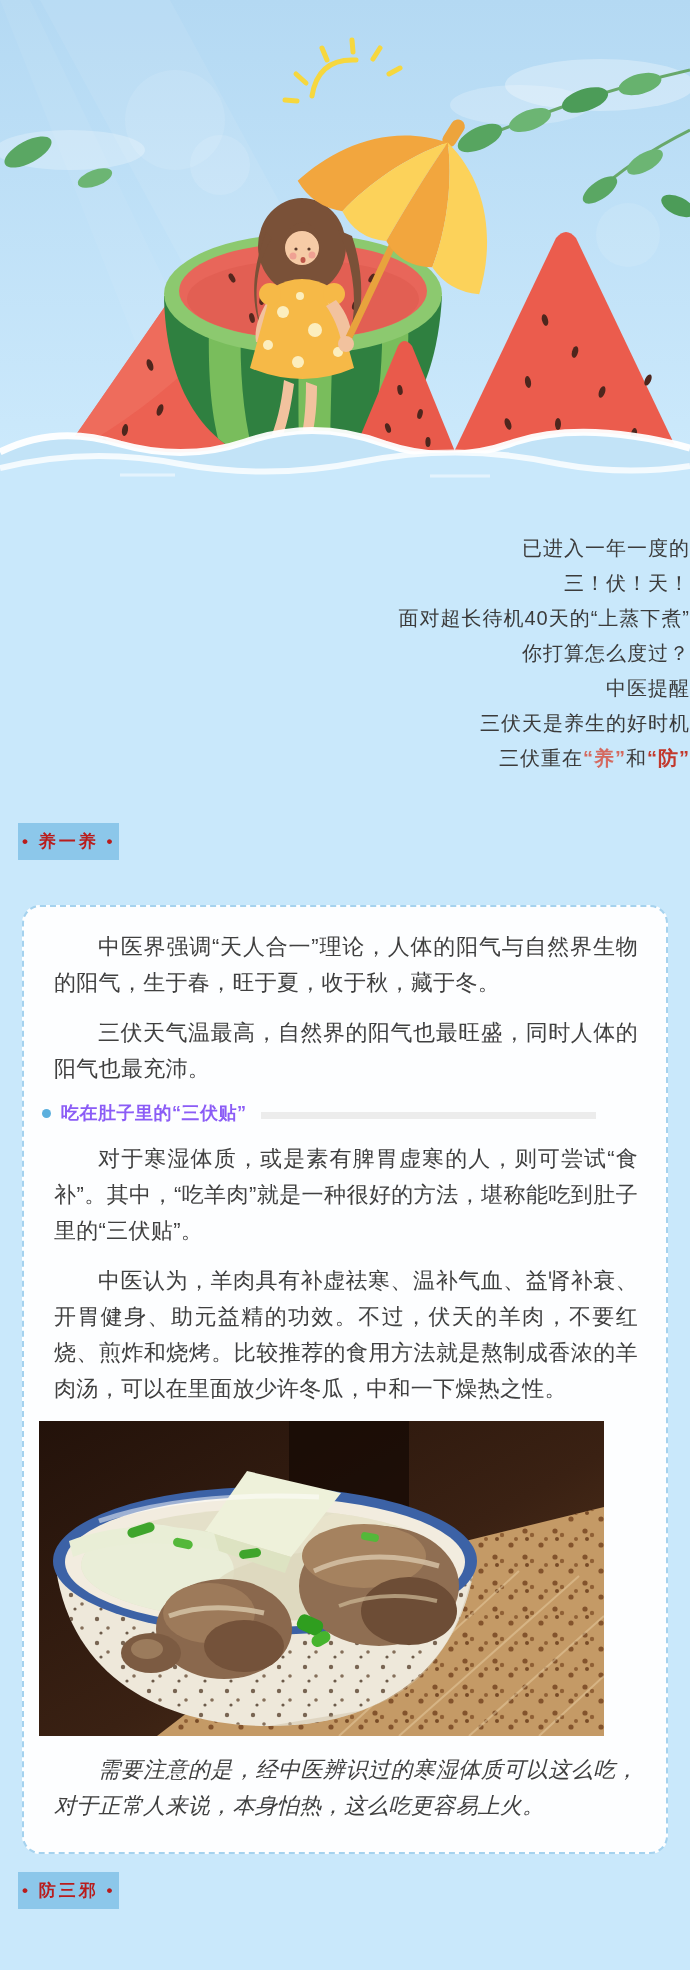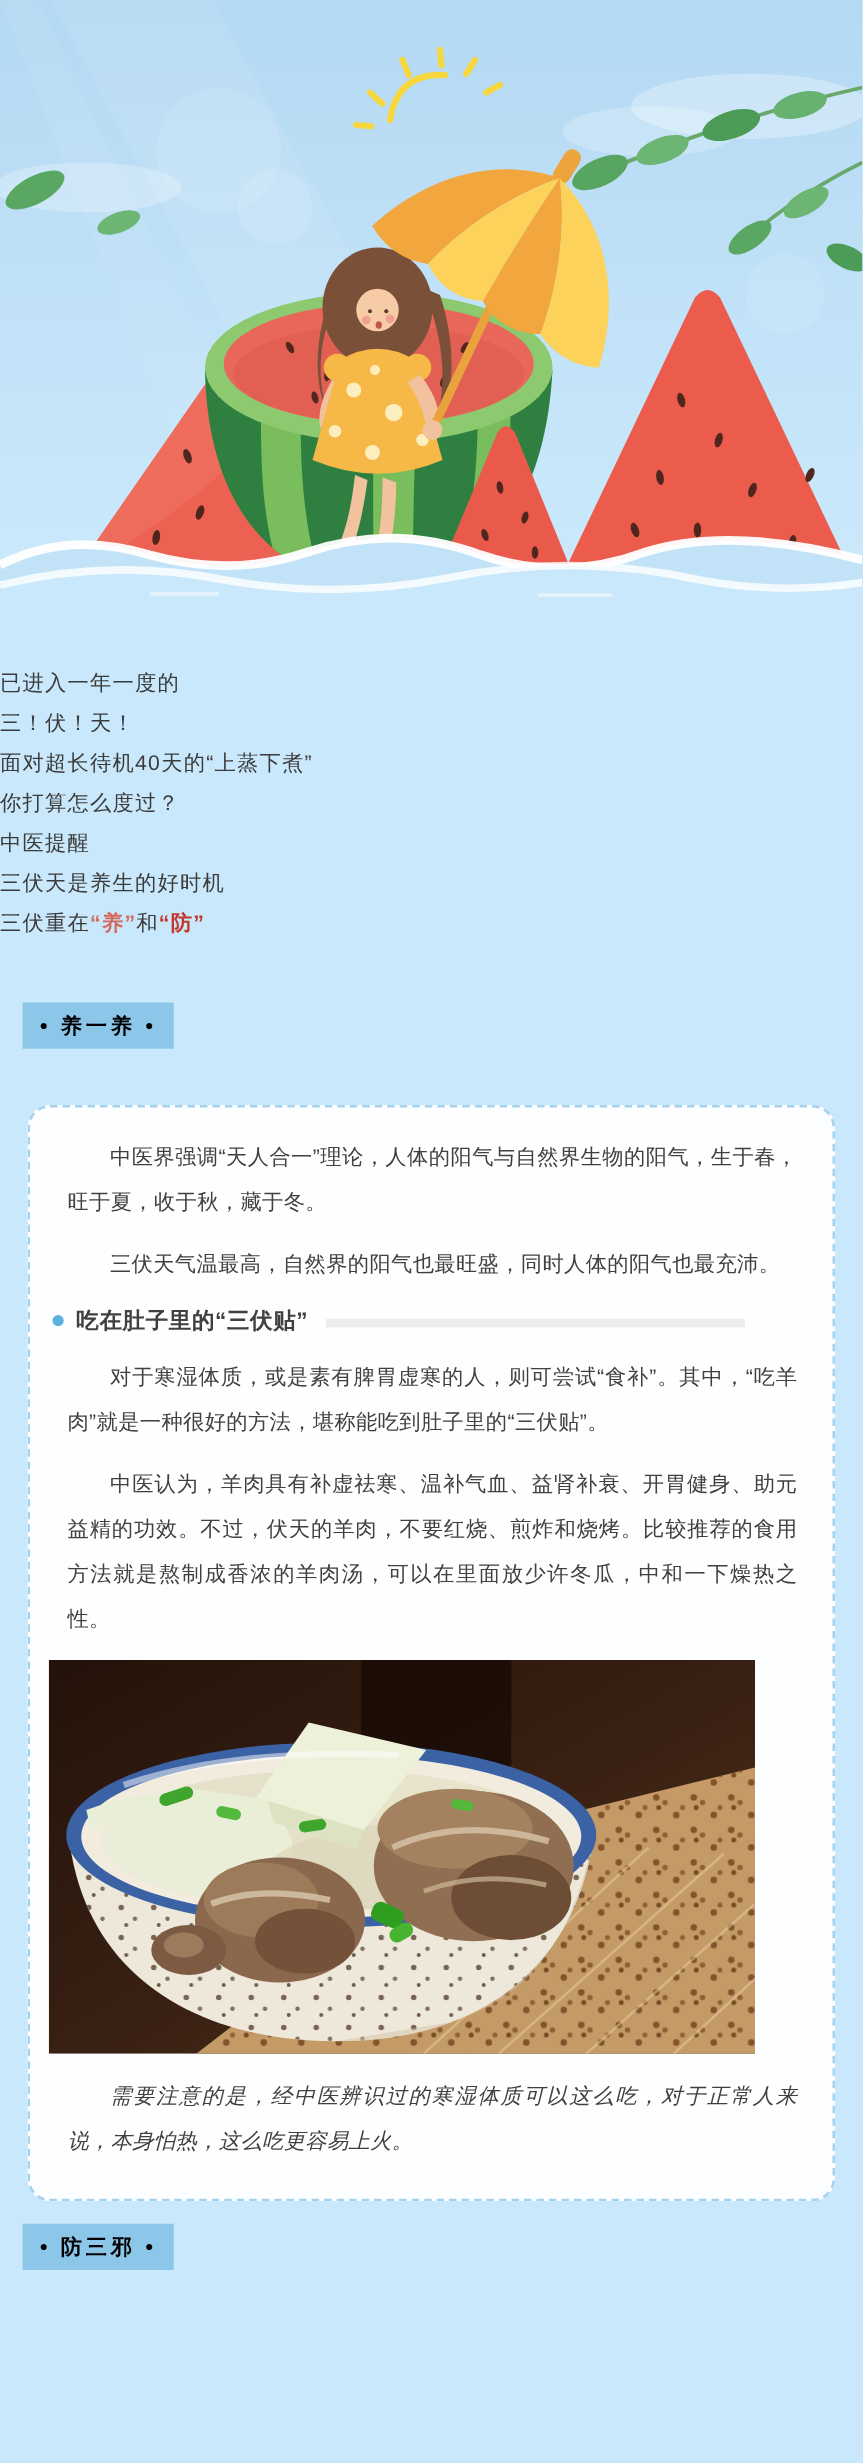--- a/index.html
+++ b/index.html
@@ -4,45 +4,45 @@
 <style>
   html,body{margin:0;padding:0;}
   body{
     width:690px;height:1970px;overflow:hidden;position:relative;
     background:#c9e8fb;
     font-family:"Liberation Sans","DejaVu Sans",sans-serif;
   }
   .hero{display:block;height:480px;}
   .hero svg{display:block;}
   
-  .intro{padding-top:58px;text-align:left;color:#3b3b3b;font-size:17px;}
+  .intro{padding-top:58px;text-align:right;color:#3b3b3b;font-size:20px;}
   .intro p{margin:0 0 15px;line-height:1;letter-spacing:1px;}
   .stanza2{margin-top:0;}
   .accent-line .a1{color:#d4695f;font-weight:bold;}
   .accent-line .a2{color:#c2382c;font-weight:bold;}
   
   .badge{
-    display:inline-block;margin:40px 0 0 18px;background:#8cc7ea;color:#000000;
-    font-size:17px;font-weight:bold;letter-spacing:3px;padding:10px 14px;line-height:1;
+    display:inline-block;margin:40px 0 0 18px;background:#8cc7ea;color:#b91c1c;
+    font-size:17px;font-weight:bold;letter-spacing:3px;padding:10px 4px;line-height:1;
   }
   .badge2{margin-top:18px;}
   
   .card{
     box-sizing:border-box;width:646px;margin:45px 0 0 22px;
     background:#fdfeff;border:2px dashed #a5d2ee;border-radius:18px;
     padding:22px 28px 28px 30px;
   }
   .card p.para{
-    font-size:17px;color:#404040;line-height:36px;margin:0 0 14px;
+    font-size:22px;color:#404040;line-height:36px;margin:0 0 14px;
     text-indent:2em;text-align:justify;letter-spacing:.3px;
   }
   .card p.last{margin-bottom:0;font-style:italic;}
   .subheading{
     display:flex;align-items:center;margin:14px 0 16px -12px;
-    color:#404040;font-size:18px;font-weight:bold;letter-spacing:.5px;
+    color:#8b5cf6;font-size:18px;font-weight:bold;letter-spacing:.5px;
   }
   .subheading .dot{width:9px;height:9px;border-radius:50%;background:#5cb0de;margin-right:10px;flex:0 0 auto;}
   .subheading .rule{height:7px;width:335px;background:#ececec;margin-left:14px;margin-top:5px;flex:0 0 auto;}
   .photo{margin:4px 0 16px -15px;width:565px;height:315px;}
   .photo svg{display:block;}
 </style>
 </head>
 <body>
 
 

